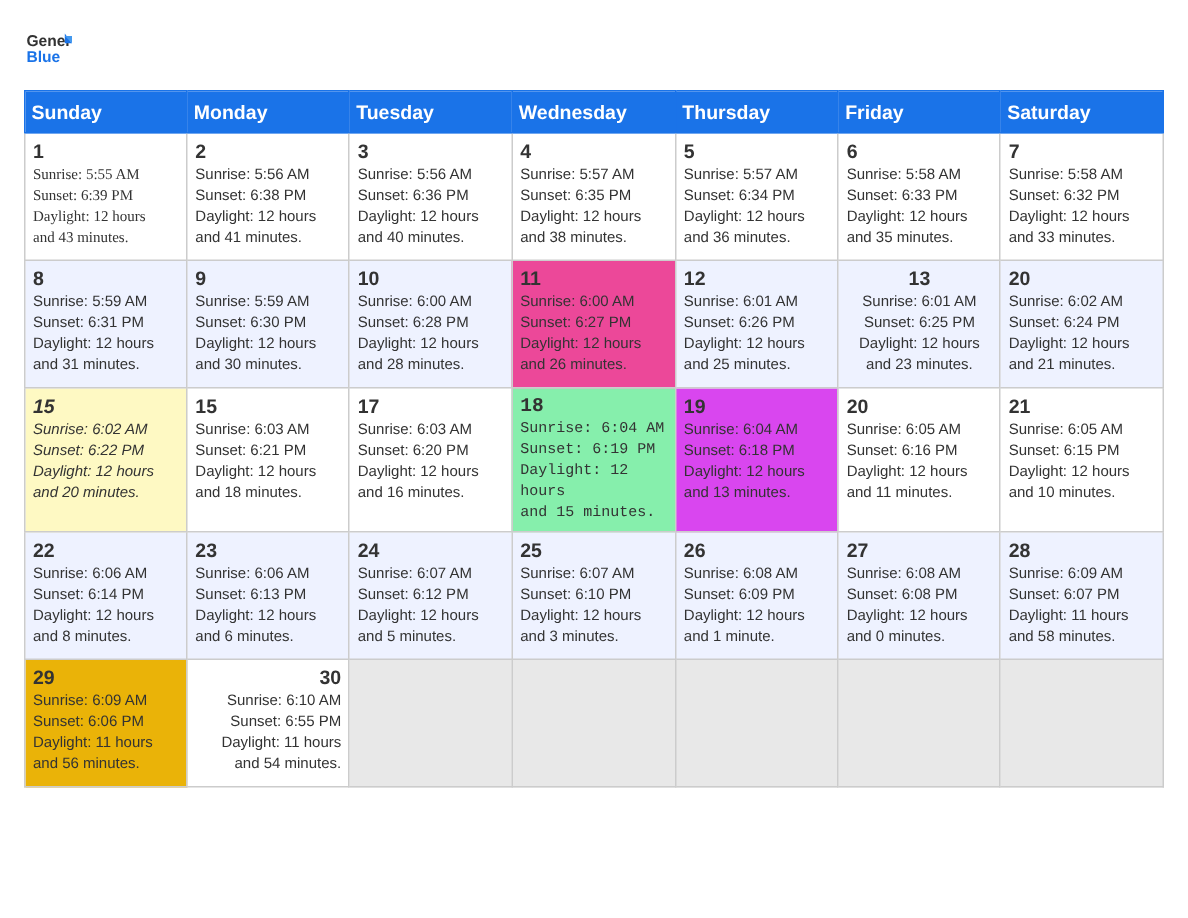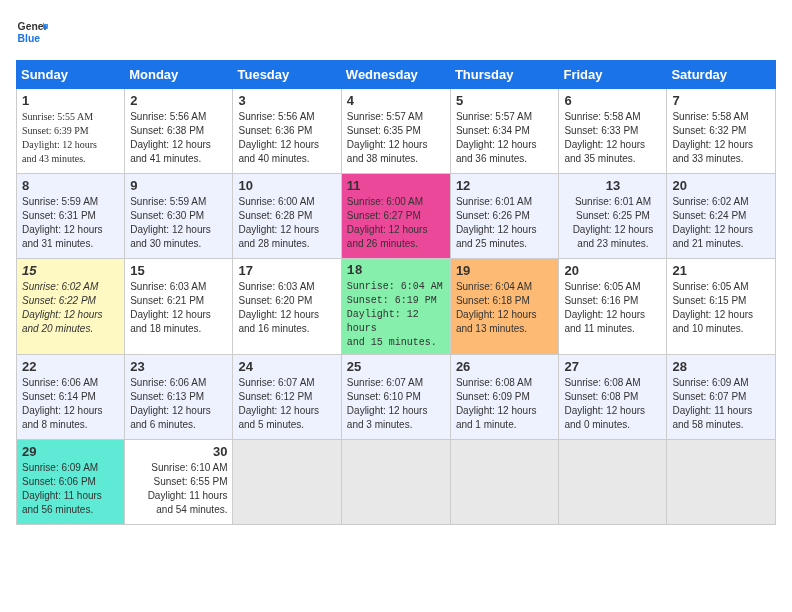--- a/index.html
+++ b/index.html
@@ -233,21 +233,21 @@
 Daylight: 12 hours
 and 16 minutes.</div>
         </td>
         <td style="background-color: #86efac; font-family: Liberation Mono, monospace;">
           <span class="day-num">18</span>
           <div class="day-info" style="white-space: pre-line;">Sunrise: 6:04 AM
 Sunset: 6:19 PM
 Daylight: 12 hours
 and 15 minutes.</div>
         </td>
-        <td style="background-color: #fdba74;">
+        <td style="background-color: #d946ef;">
           <span class="day-num">19</span>
           <div class="day-info" style="white-space: pre-line;">Sunrise: 6:04 AM
 Sunset: 6:18 PM
 Daylight: 12 hours
 and 13 minutes.</div>
         </td>
         <td style="background-color: rgb(255, 255, 255);">
           <span class="day-num">20</span>
           <div class="day-info" style="white-space: pre-line;">Sunrise: 6:05 AM
 Sunset: 6:16 PM
@@ -307,21 +307,21 @@
         </td>
         <td style="background-color: rgb(238, 242, 255);">
           <span class="day-num">28</span>
           <div class="day-info" style="white-space: pre-line;">Sunrise: 6:09 AM
 Sunset: 6:07 PM
 Daylight: 11 hours
 and 58 minutes.</div>
         </td>
       </tr>
       <tr class="week-row">
-        <td style="background-color: #5eead4;">
+        <td style="background-color: #eab308;">
           <span class="day-num">29</span>
           <div class="day-info" style="white-space: pre-line;">Sunrise: 6:09 AM
 Sunset: 6:06 PM
 Daylight: 11 hours
 and 56 minutes.</div>
         </td>
         <td style="background-color: rgb(255, 255, 255); text-align: right;">
           <span class="day-num">30</span>
           <div class="day-info" style="white-space: pre-line;">Sunrise: 6:10 AM
 Sunset: 6:55 PM

